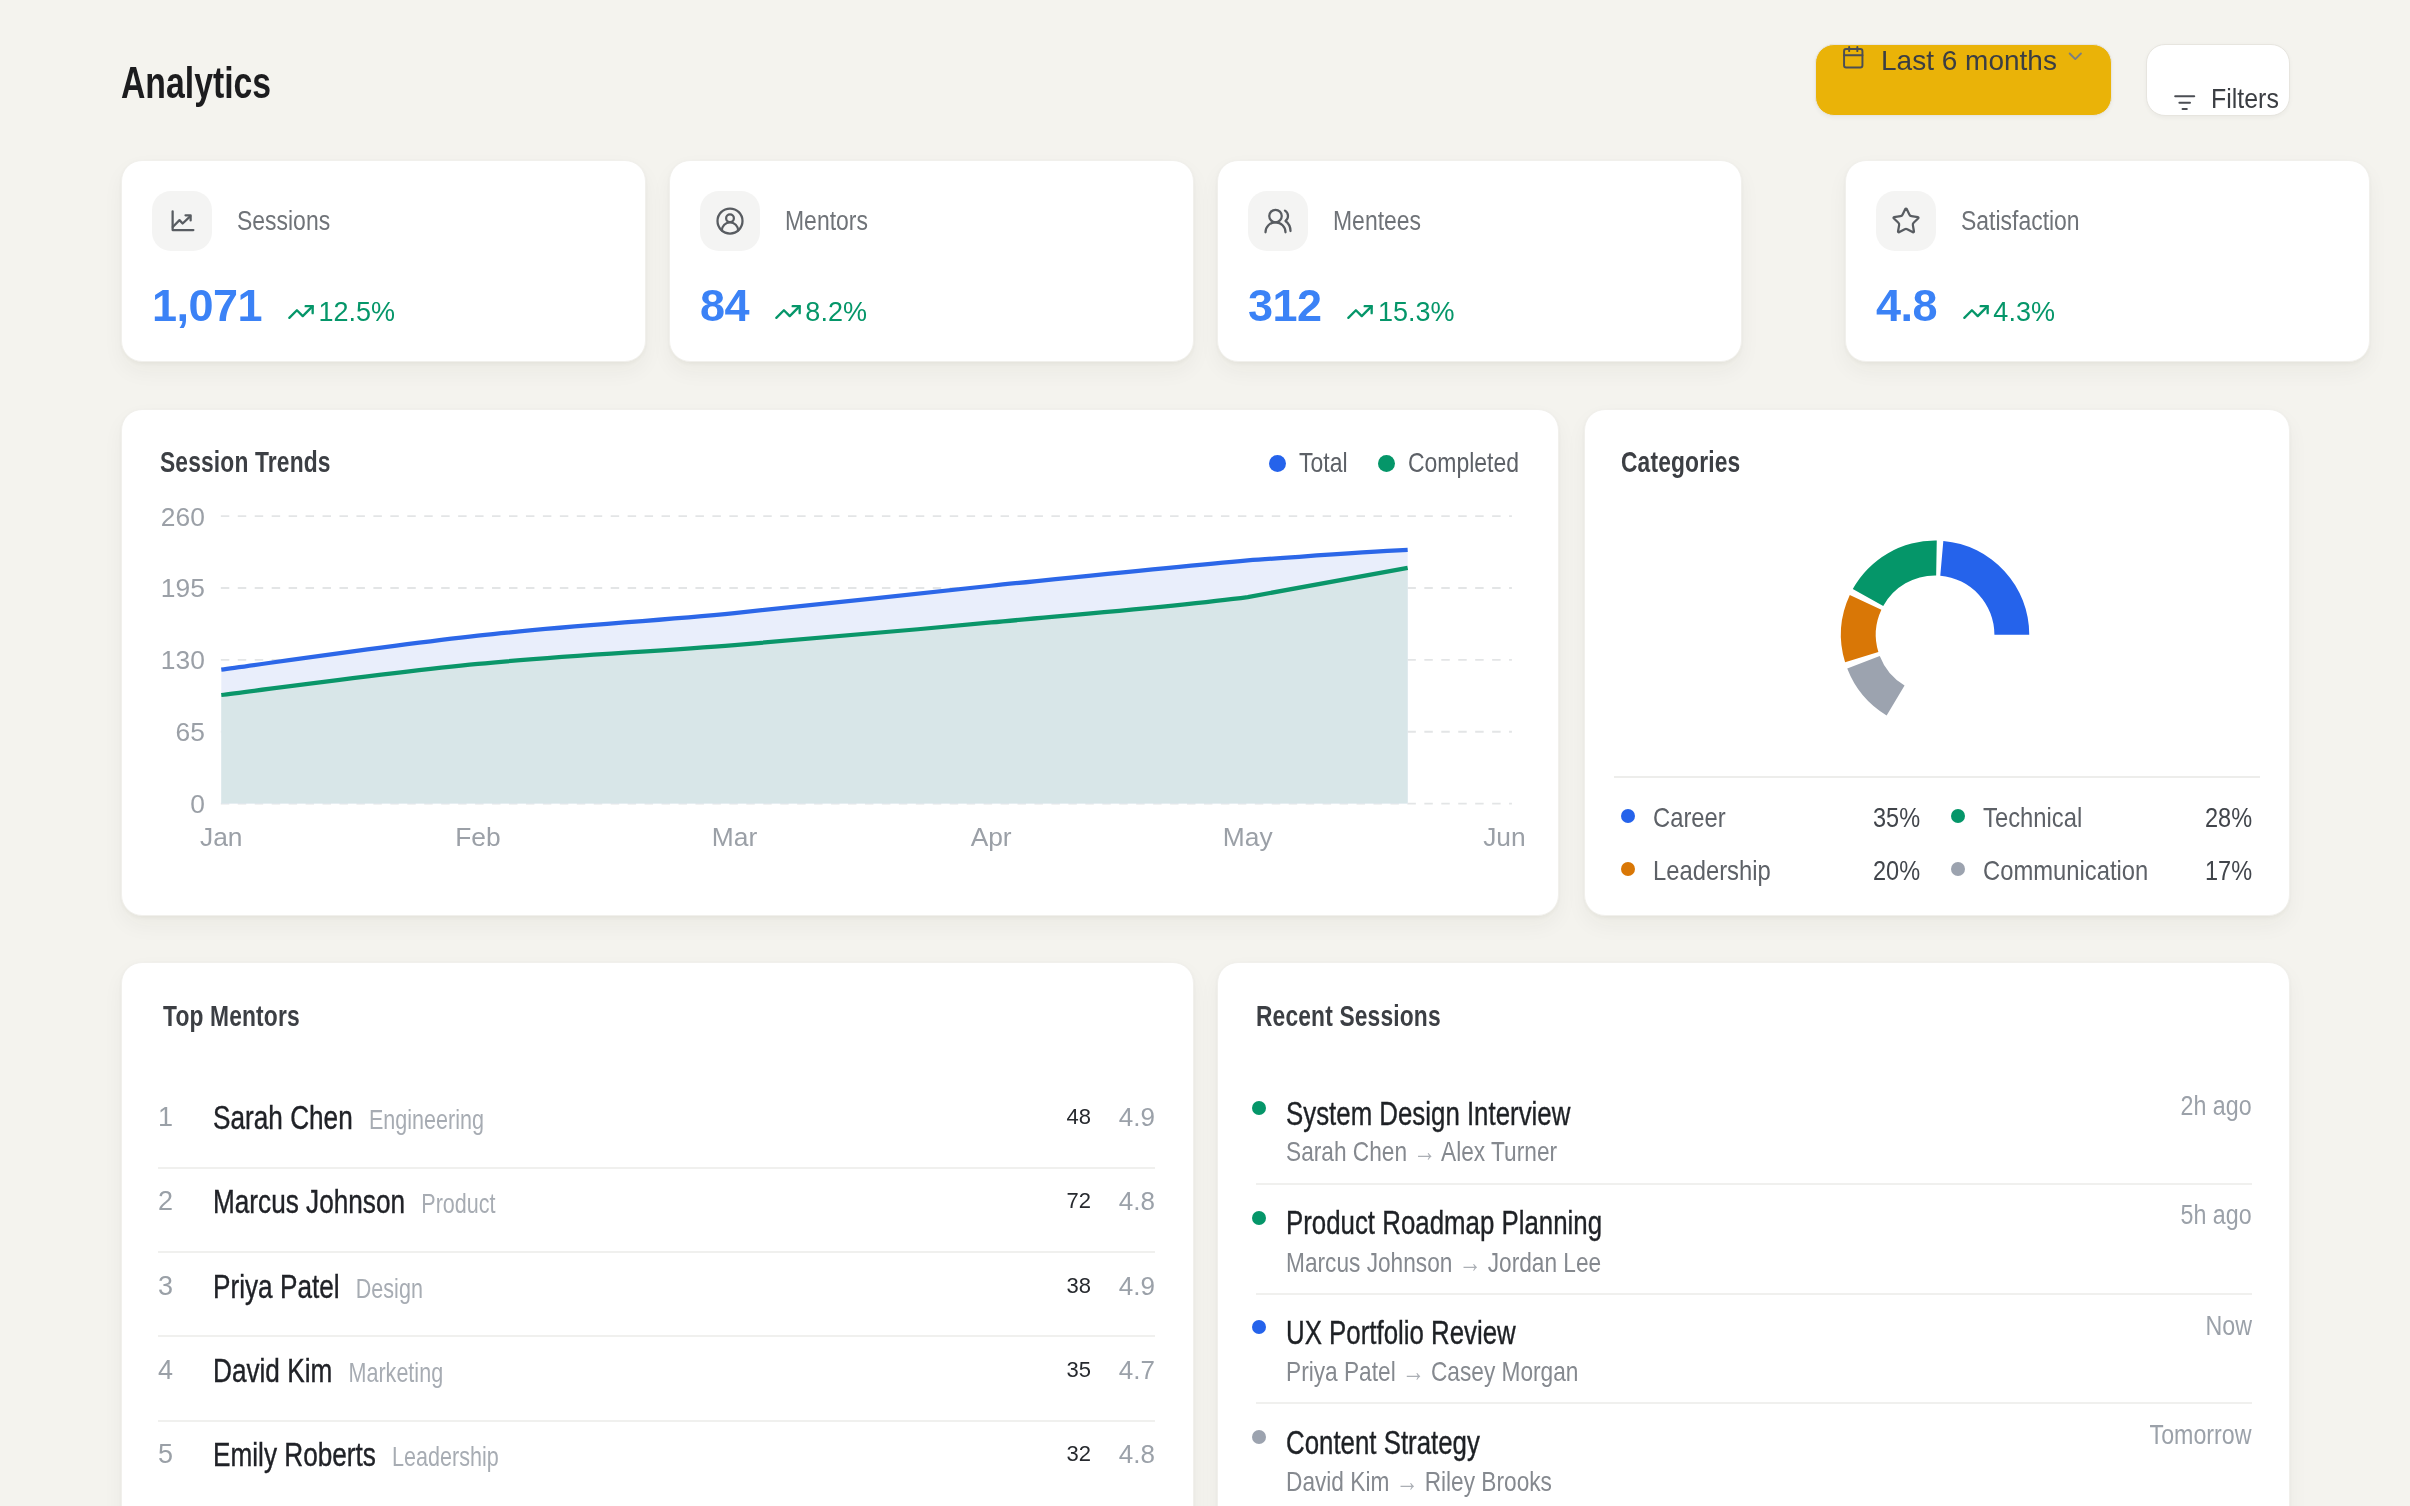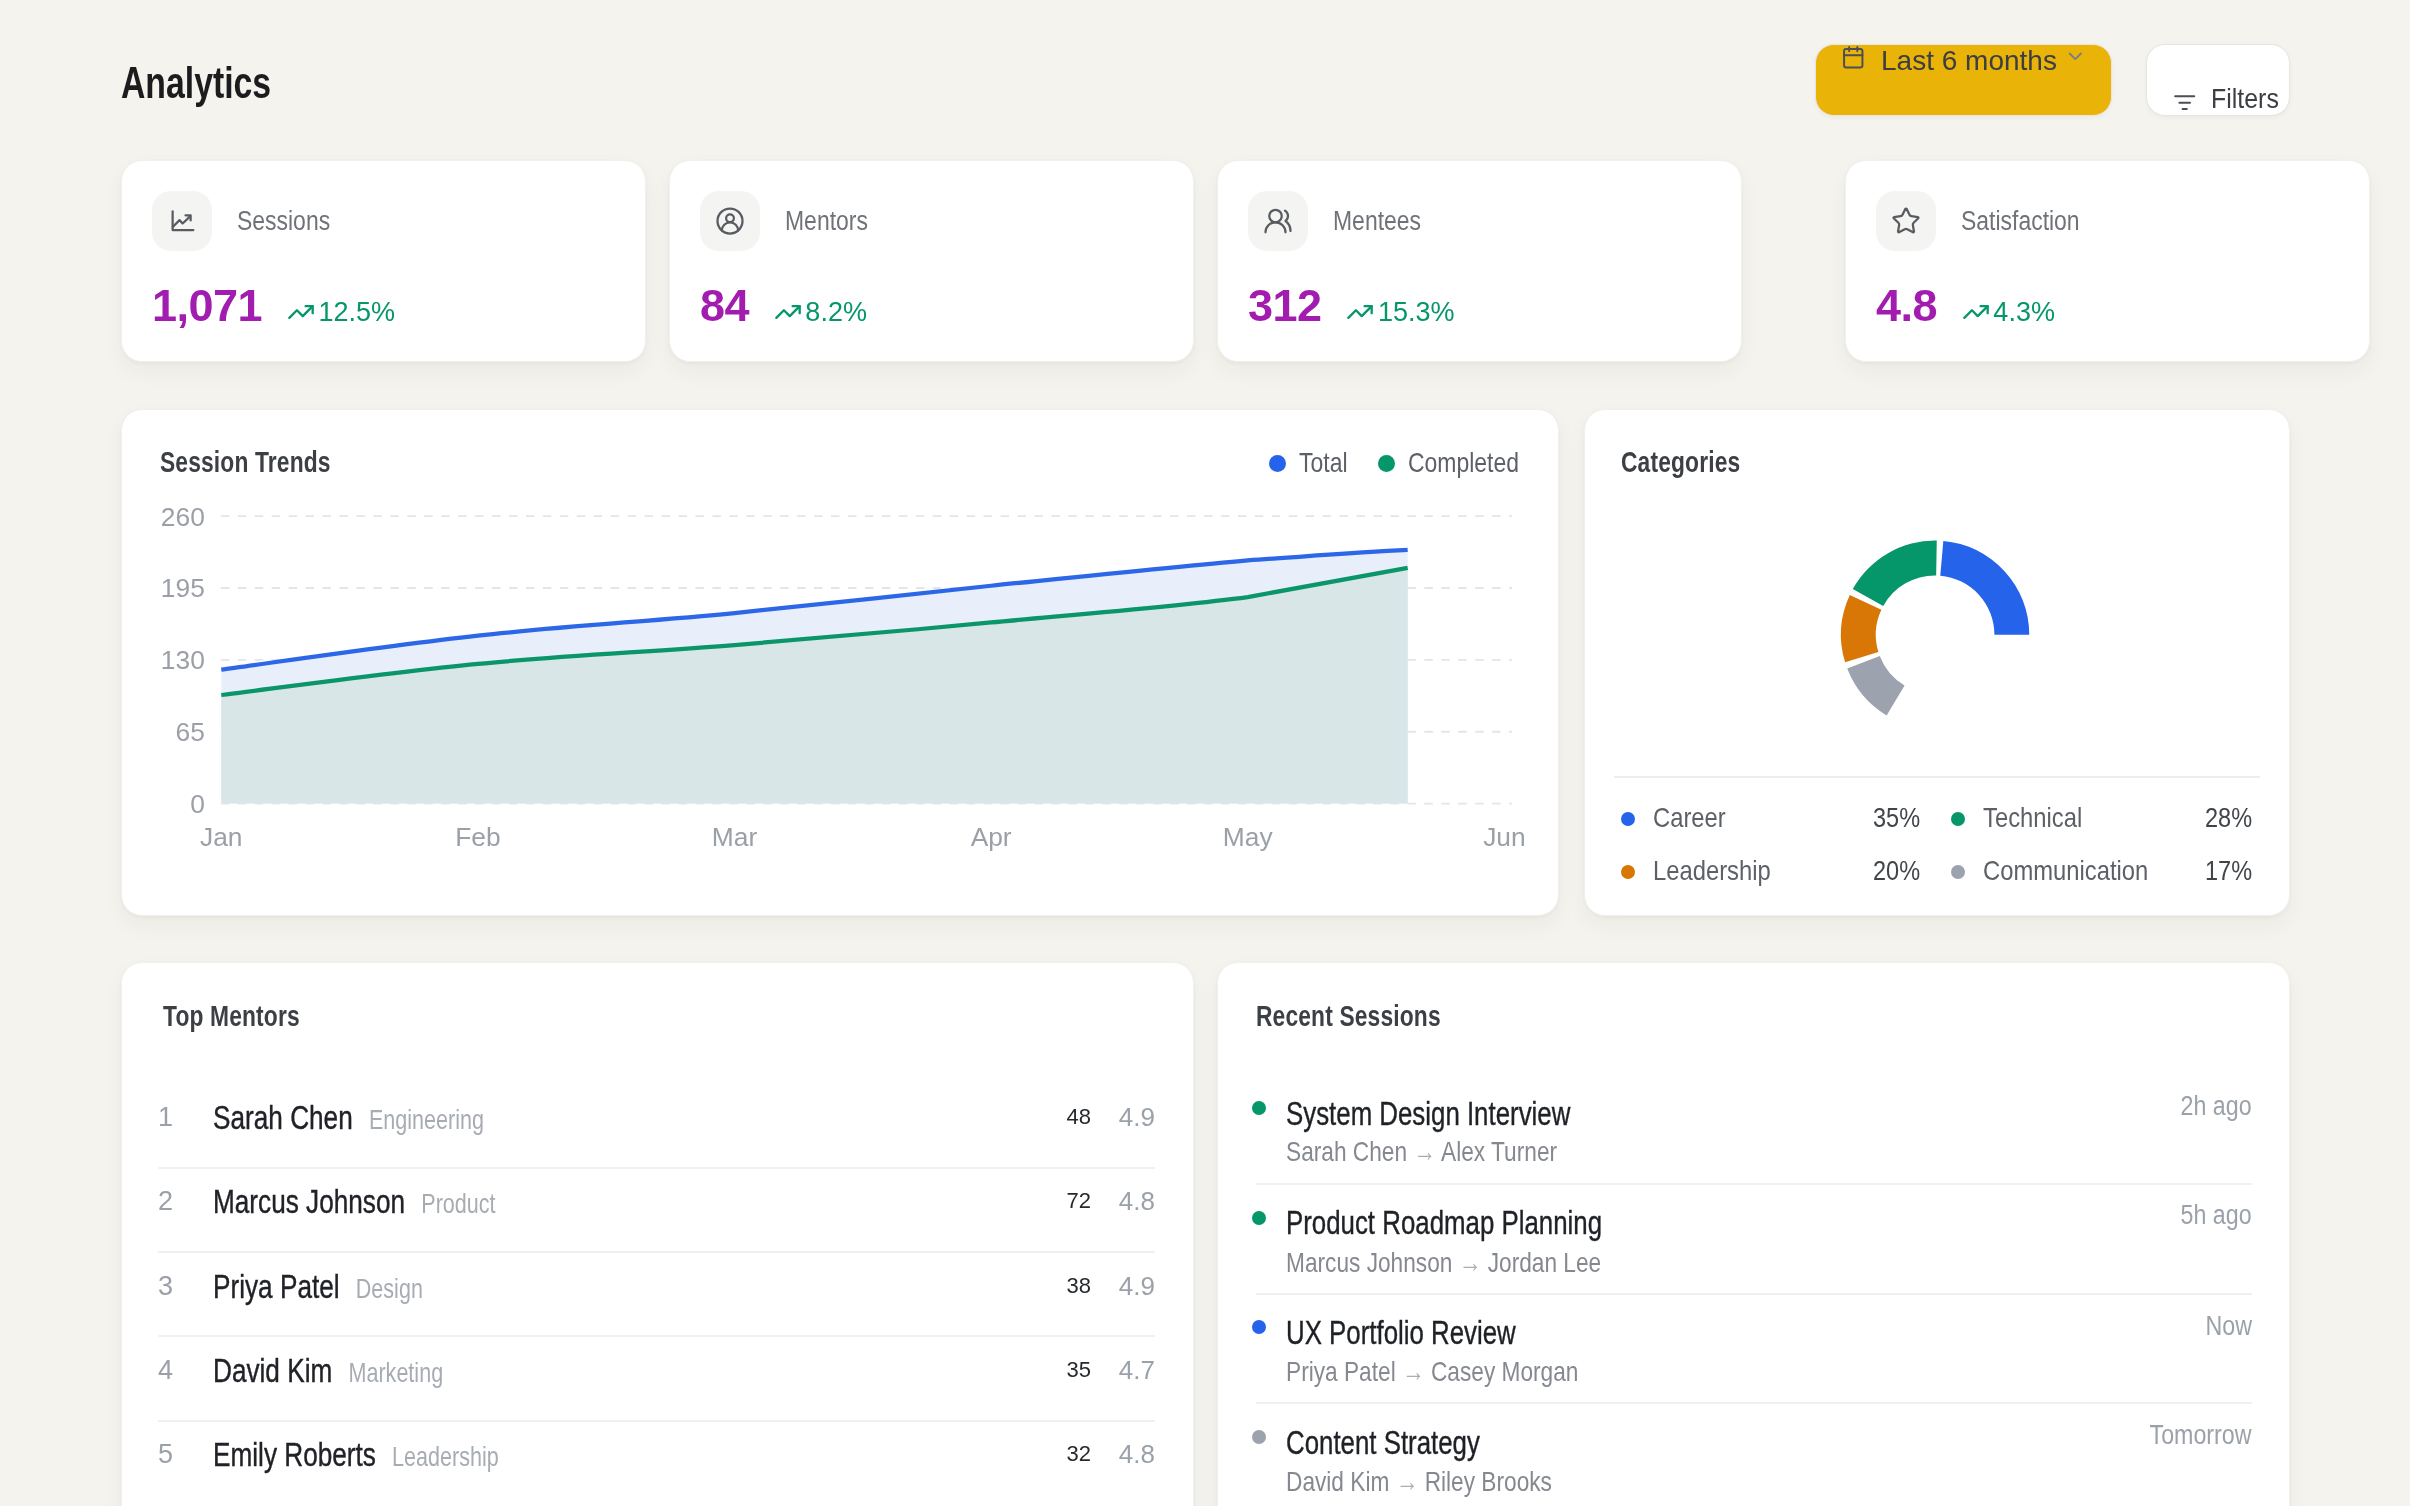--- a/index.html
+++ b/index.html
@@ -5,25 +5,25 @@
 * { margin:0; padding:0; box-sizing:border-box; }
 html,body { width:2411px; height:1507px; background:#f4f3ee; font-family:"Liberation Sans", sans-serif; overflow:hidden; }
 .abs { position:absolute; }
 .card { position:absolute; background:#fff; border:0.9px solid #f1f0ec; border-radius:21px; box-shadow:0 1.9px 3.8px rgba(50,45,30,.04), 0 9.4px 21px rgba(50,45,30,.045); }
 .ctitle { position:absolute; font-size:30px; font-weight:700; color:#3c3f44; letter-spacing:0.2px; transform:scaleX(.76); transform-origin:left center; white-space:nowrap; }
 svg { display:block; position:absolute; }
 .statc { top:160px; width:525px; height:202px; }
 .tile { position:absolute; left:30px; top:30px; width:60px; height:60px; border-radius:19px; background:#f4f4f3; display:flex; align-items:center; justify-content:center; }
 .slabel { position:absolute; left:115px; top:47px; font-size:27px; color:#6f7378; line-height:27px; transform:scaleX(.85); transform-origin:left center; white-space:nowrap; }
 .srow { position:absolute; left:30px; top:122px; display:flex; align-items:baseline; }
-.snum { font-size:45px; font-weight:700; color:#a21caf; line-height:45px; letter-spacing:-0.5px; }
+.snum { font-size:45px; font-weight:700; color:#3b82f6; line-height:45px; letter-spacing:-0.5px; }
 .schg { margin-left:24.5px; font-size:27px; color:#059669; white-space:nowrap; }
 .schg svg { display:inline-block; vertical-align:-4.7px; margin-right:3.8px; position:static; }
 .schg span { line-height:27px; }
-.lg { display:flex; align-items:flex-end; height:17px; }
+.lg { display:flex; align-items:flex-start; height:17px; }
 .dot { width:14px; height:14px; border-radius:50%; flex:none; }
 .lgl { font-size:28px; color:#5d6167; margin-left:18px; line-height:17px; transform:scaleX(.85); transform-origin:left center; white-space:nowrap; }
 .lgp { font-size:28px; color:#41454b; margin-left:auto; line-height:17px; transform:scaleX(.84); transform-origin:right center; }
 .mrow { position:absolute; left:158px; width:997px; height:84px; display:flex; align-items:center; }
 .mrank { width:55px; font-size:27px; color:#9aa0a7; flex:none; }
 .mname { font-size:34px; color:#202227; -webkit-text-stroke:0.4px #202227; }
 .mwrap { display:flex; align-items:baseline; transform:scaleX(.77); transform-origin:left center; white-space:nowrap; }
 .mcat { font-size:28px; color:#a7acb3; margin-left:21px; }
 .mnum { margin-left:auto; font-size:22px; color:#26292e; }
 .mrate { width:64px; text-align:right; font-size:26px; color:#9ba1a9; flex:none; }

